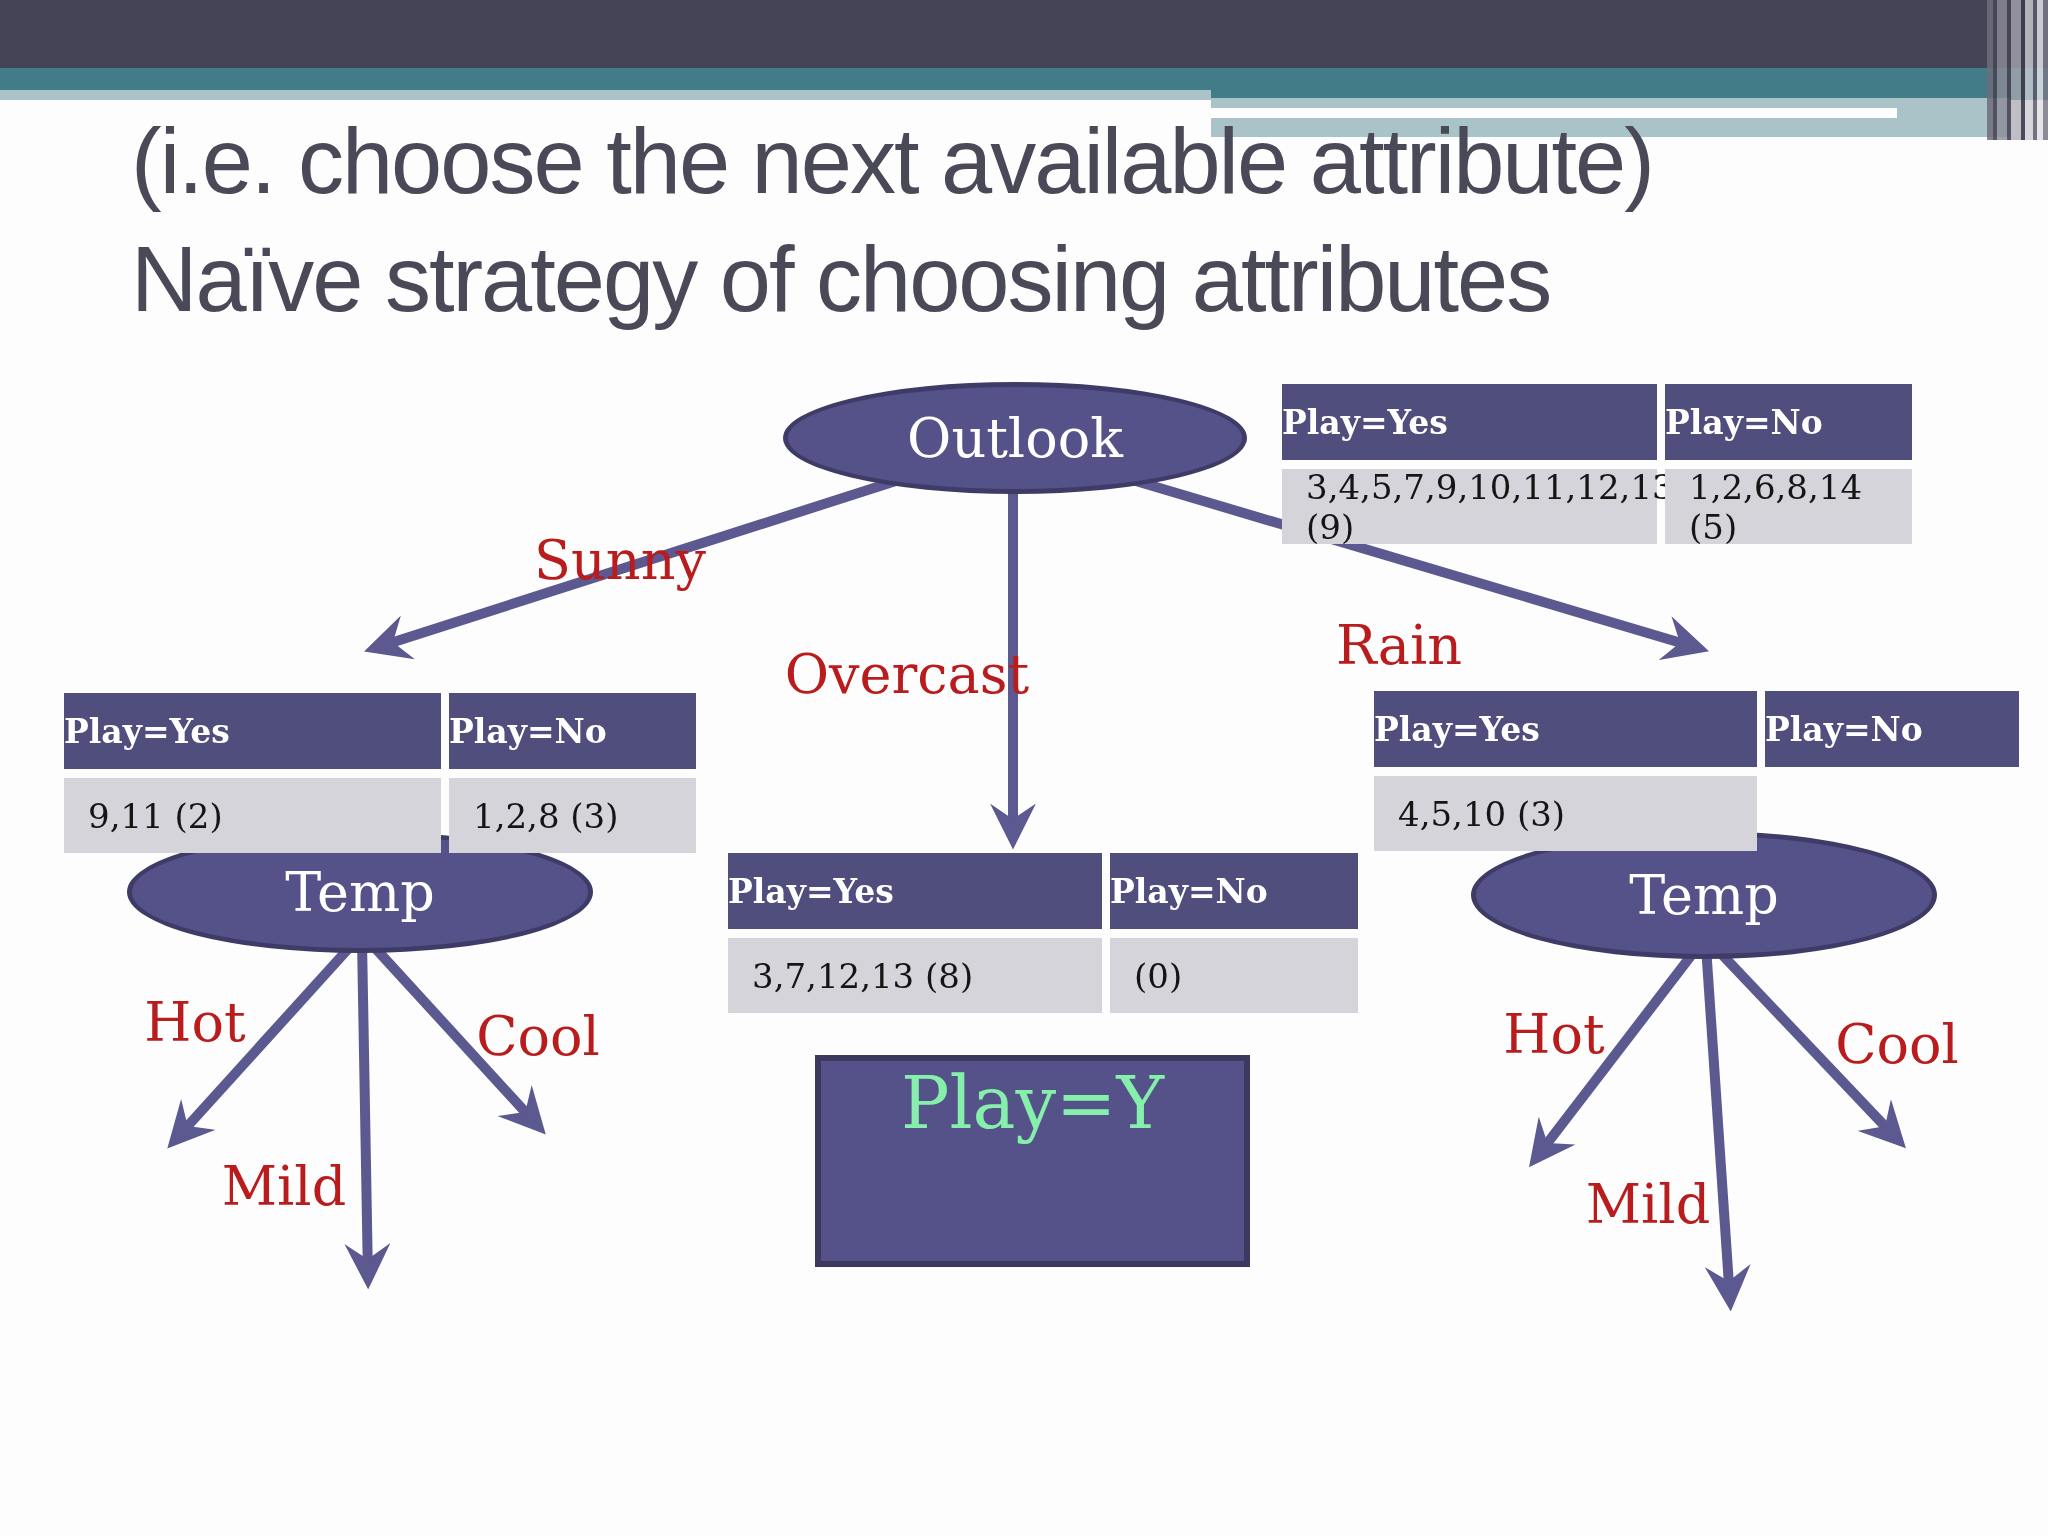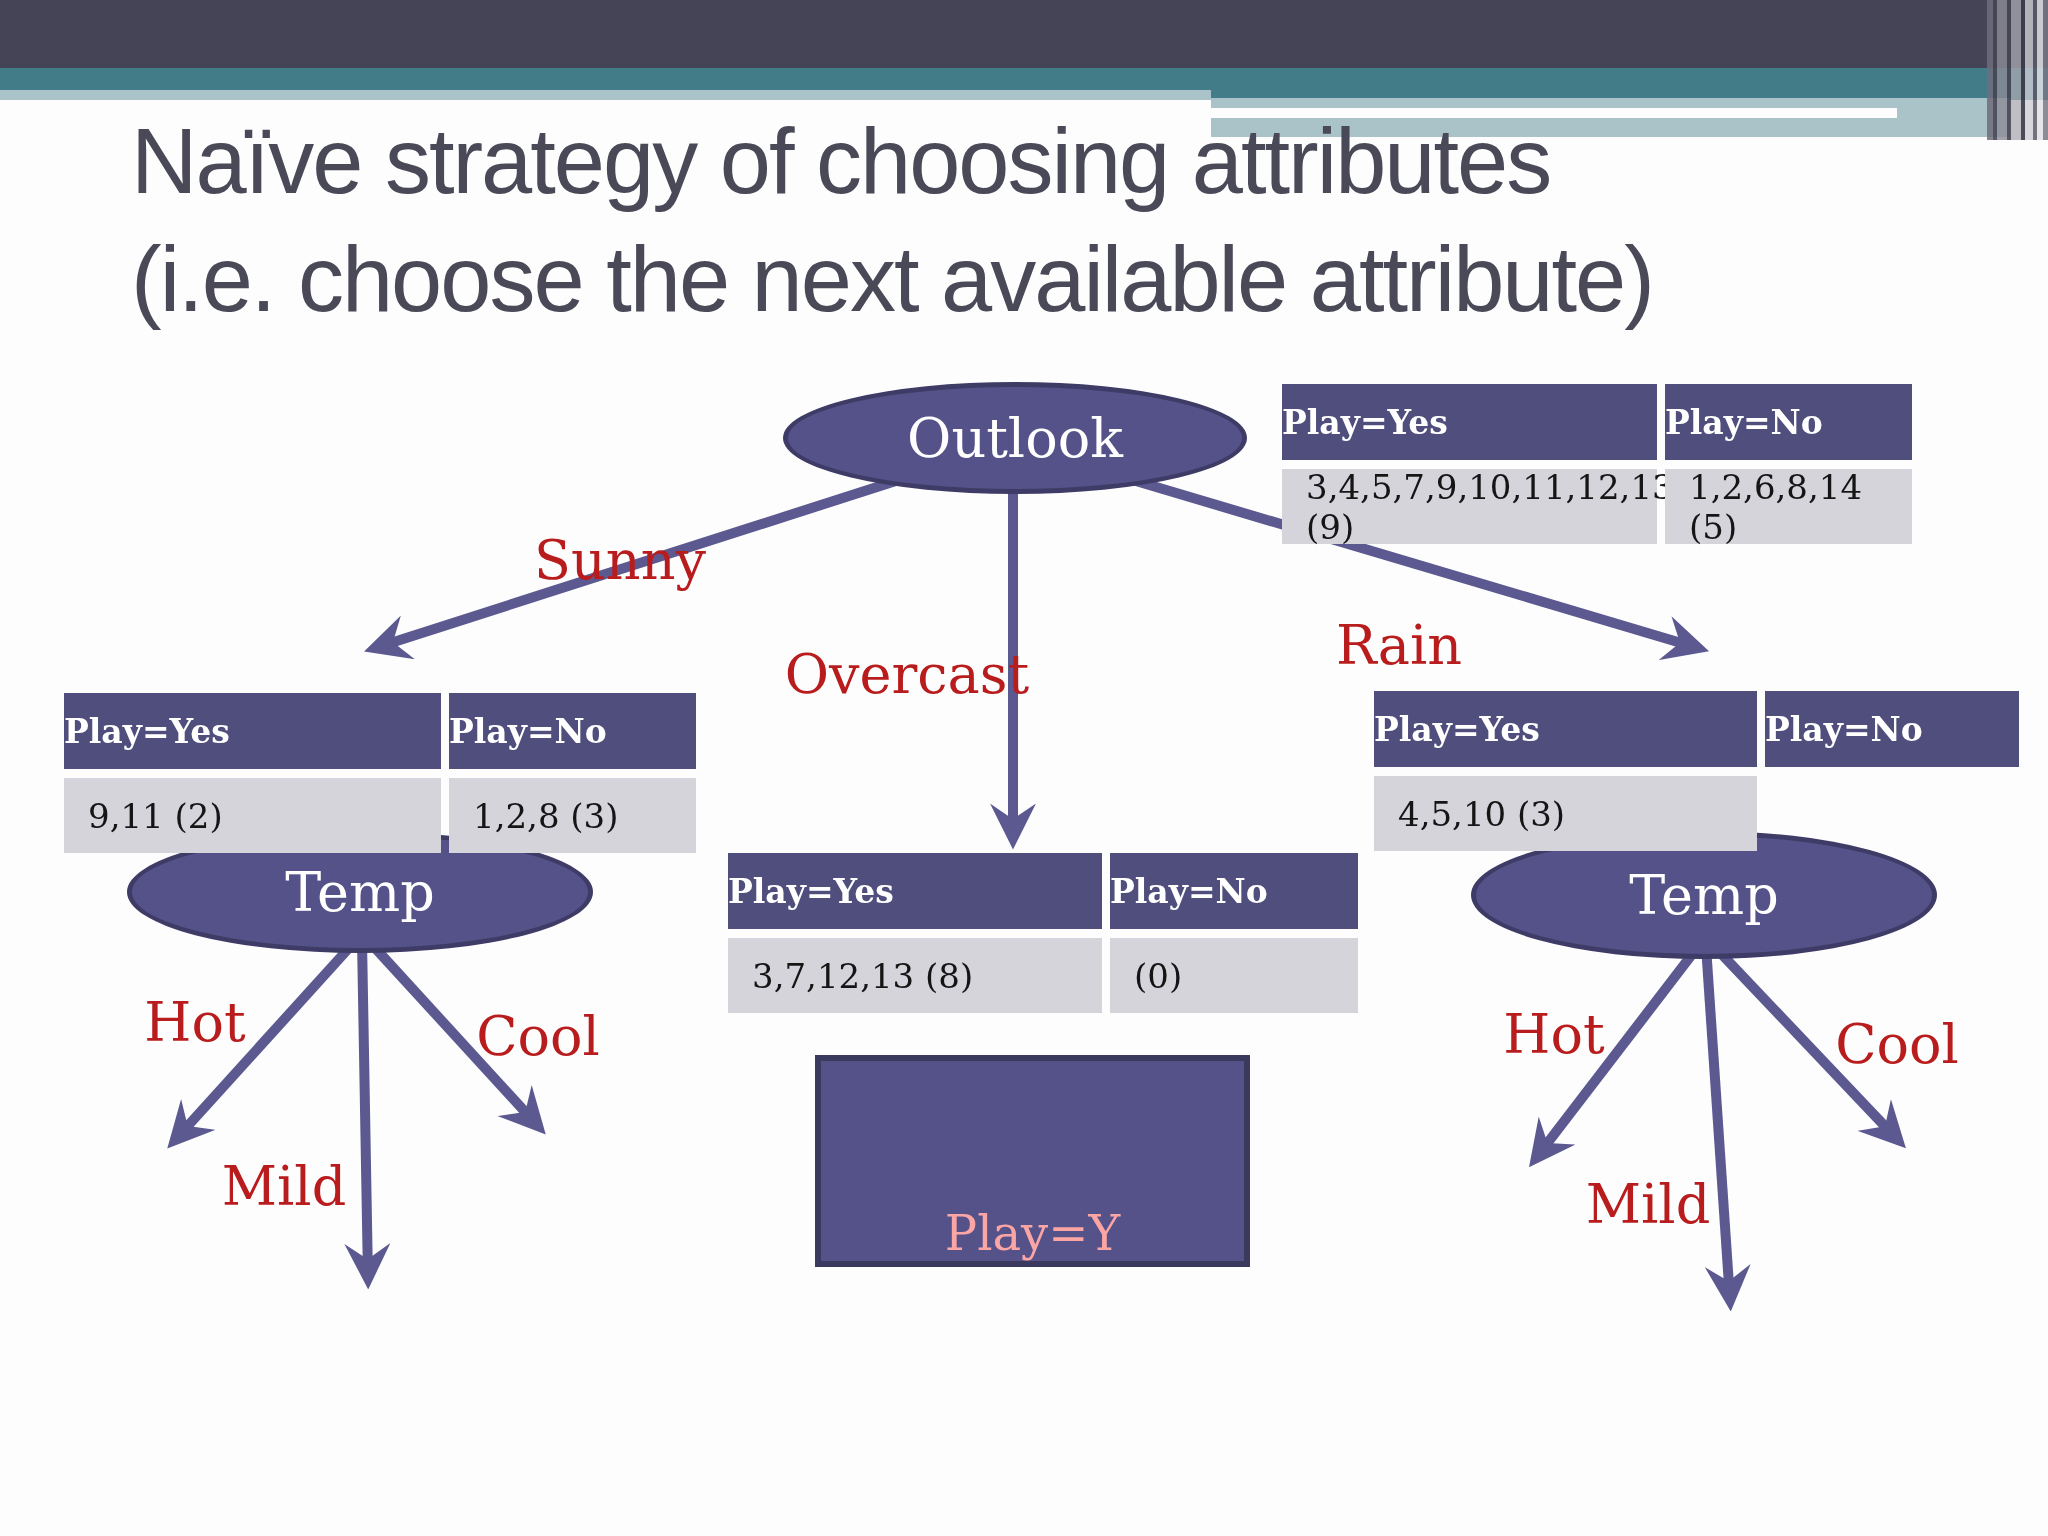--- a/index.html
+++ b/index.html
@@ -26,21 +26,21 @@
          letter-spacing:-2px;color:#4a4957;}
   
   .enode{position:absolute;border-radius:50%;background:#555289;border:5px solid #3e3c66;
          box-sizing:border-box;display:flex;align-items:center;justify-content:center;
          color:#ffffff;font-size:54px;}
   .node-outlook{left:783px;top:382px;width:464px;height:112px;}
   .node-temp-left{left:127px;top:831px;width:466px;height:122px;}
   .node-temp-right{left:1471px;top:831px;width:466px;height:128px;}
   .leafbox{position:absolute;left:815px;top:1055px;width:435px;height:212px;
            background:#555289;border:6px solid #3b3a5e;box-sizing:border-box;
-           display:flex;align-items:flex-end;justify-content:center;color:#fca5a5;font-size:48px;}
+           display:flex;align-items:flex-start;justify-content:center;color:#86efac;font-size:72px;}
   
   .blabel{position:absolute;color:#b91c1c;font-size:54px;white-space:nowrap;
           transform:translate(-50%,-50%);}
   .lbl-sunny{left:620px;top:560px;}
   .lbl-overcast{left:907px;top:674px;}
   .lbl-rain{left:1399px;top:645px;}
   .lbl-hot-l{left:195px;top:1022px;}
   .lbl-mild-l{left:284px;top:1186px;}
   .lbl-cool-l{left:538px;top:1036px;}
   .lbl-hot-r{left:1554px;top:1034px;}
@@ -65,22 +65,22 @@
 
   <div class="band band-dark"></div>
   <div class="band band-teal"></div>
   <div class="band band-lteal-left"></div>
   <div class="band band-teal-right"></div>
   <div class="band band-lteal-right"></div>
   <div class="band white-line"></div>
   <div class="band corner-stripes"></div>
 
   <div class="title">
+    <div>(i.e. choose the next available attribute)</div>
     <div>Naïve strategy of choosing attributes</div>
-    <div>(i.e. choose the next available attribute)</div>
   </div>
 
   <svg class="edges" width="2048" height="1536" viewBox="0 0 2048 1536">
     <defs>
       <marker id="ah" viewBox="0 0 10 10" refX="7.5" refY="5" markerWidth="4.6" markerHeight="4.6" orient="auto-start-reverse">
         <path d="M0,0 L10,5 L0,10 L3.4,5 Z" fill="#5b5990"></path>
       </marker>
     </defs>
     <g stroke="#5b5990" stroke-width="10" fill="none">
       <line x1="955" y1="462" x2="375" y2="648" marker-end="url(#ah)"></line>

